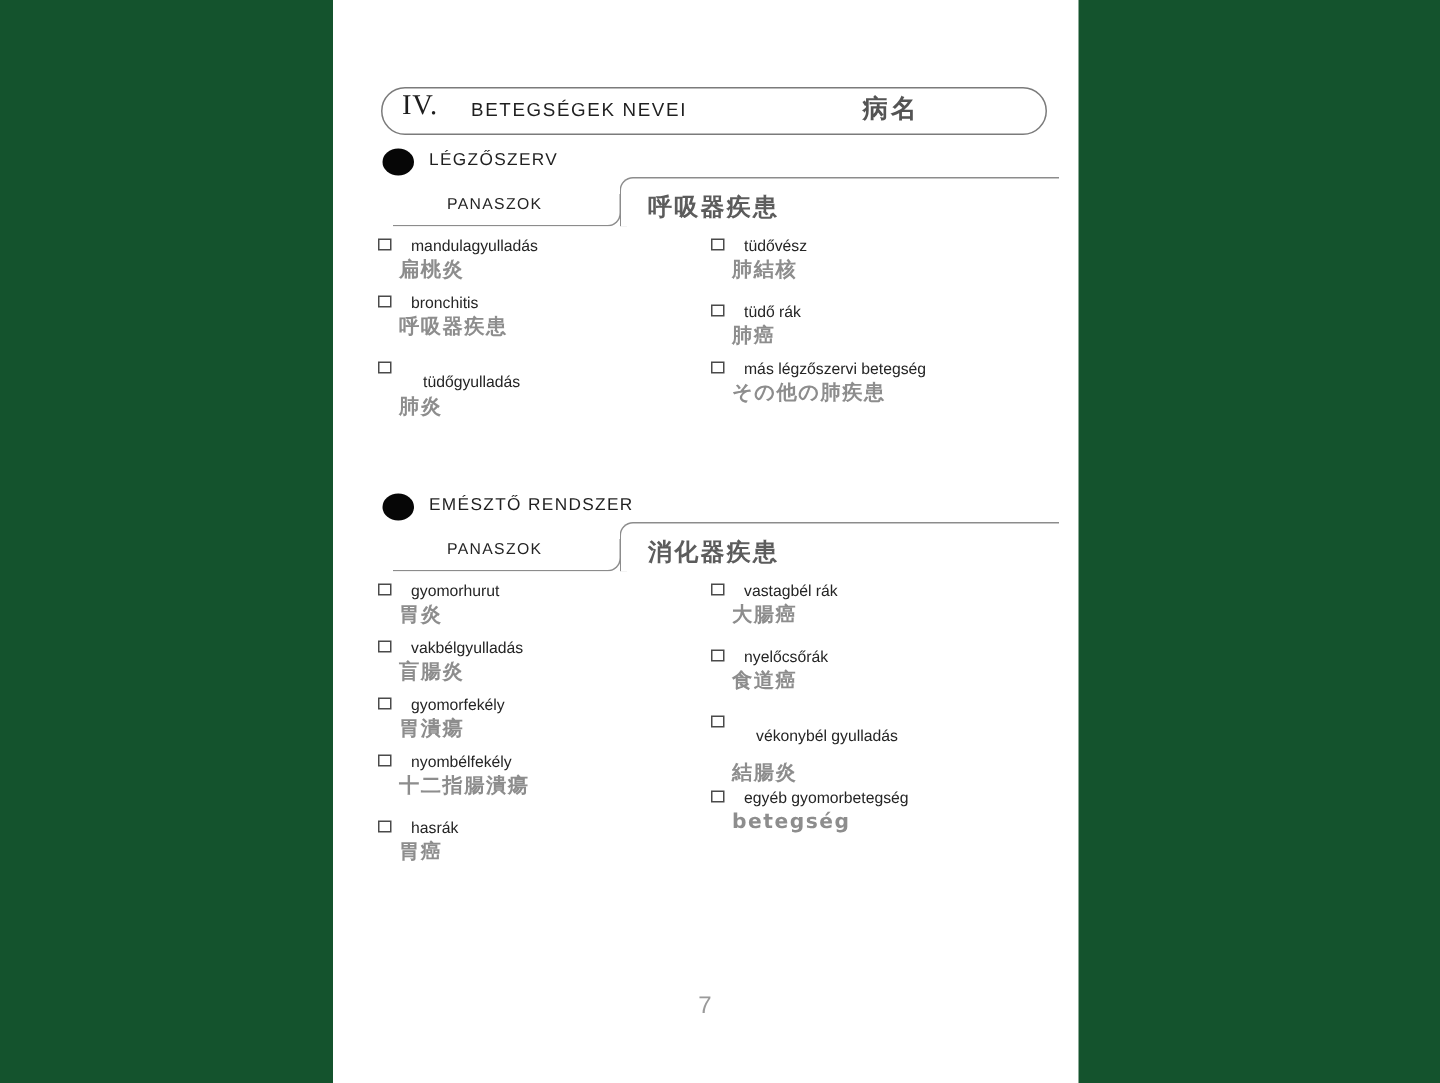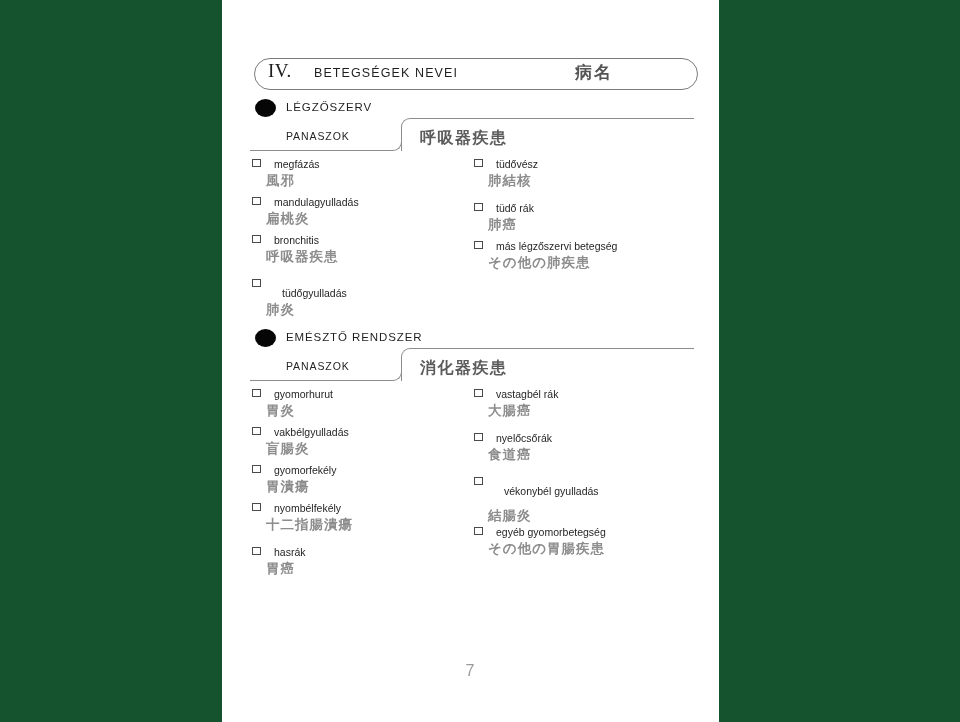--- a/index.html
+++ b/index.html
@@ -99,21 +99,21 @@
     left: 64px;
     top: 5px;
     font-size: 11.5px;
     color: #1f1f1f;
     letter-spacing: 0.9px;
   }
 
   
   .tab-row {
     position: absolute;
-    left: 0;
+    left: 12px;
     top: 28px;
     width: 566px;
     height: 28px;
   }
   .tab-label {
     position: absolute;
     left: 64px;
     top: 6px;
     font-size: 10.5px;
     color: #242424;
@@ -239,25 +239,20 @@
         <div class="tab-row">
           <div class="tab-rule-left"></div>
           <div class="tab-rule-right"></div>
           <div class="tab-label">PANASZOK</div>
           <div class="tab-jp">呼吸器疾患</div>
         </div>
 
         <div class="cols">
           <div class="col col-left">
 
-            <div class="item">
-              <span class="chk"></span>
-              <span class="hu">megfázás</span>
-              <span class="jp">風邪</span>
-            </div>
 
             <div class="item">
               <span class="chk"></span>
               <span class="hu">mandulagyulladás</span>
               <span class="jp">扁桃炎</span>
             </div>
 
             <div class="item gap-lg">
               <span class="chk"></span>
               <span class="hu">bronchitis</span>
@@ -359,21 +354,21 @@
 
             <div class="item gap-xl indent-hu push-hu push-jp">
               <span class="chk"></span>
               <span class="hu">vékonybél gyulladás</span>
               <span class="jp">結腸炎</span>
             </div>
 
             <div class="item">
               <span class="chk"></span>
               <span class="hu">egyéb gyomorbetegség</span>
-              <span class="jp">その他の胃腸疾患</span>
+              <span class="jp">betegség</span>
             </div>
 
           </div>
         </div>
       </div>
 
       <div class="page-number">7</div>
 
     </div>
   </div>

